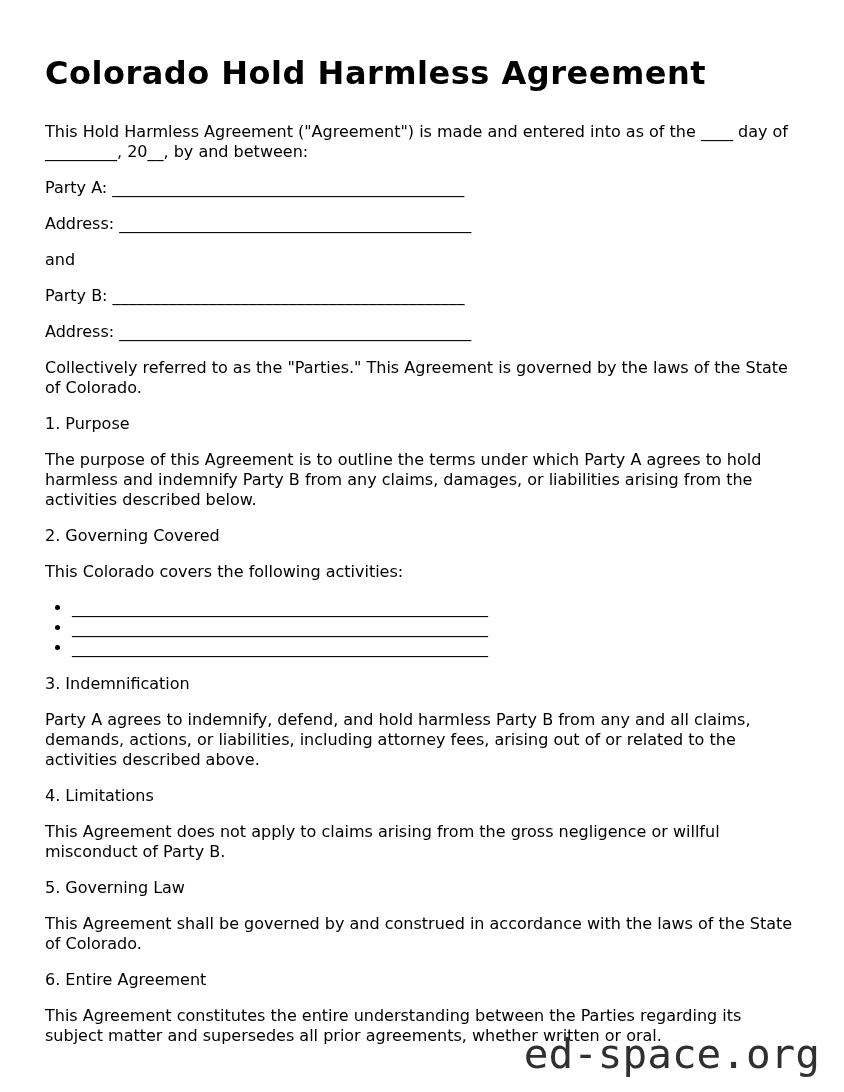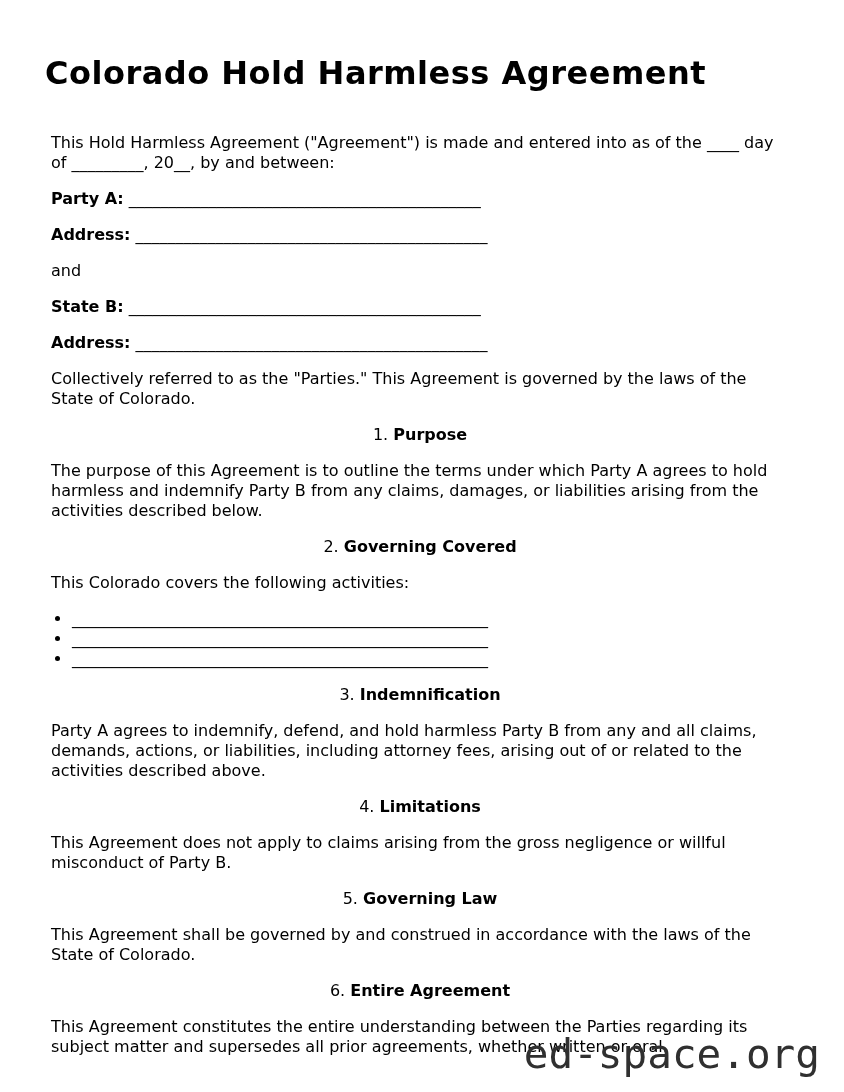--- a/index.html
+++ b/index.html
@@ -14,36 +14,35 @@
     background: #ffffff;
     overflow: hidden;
     box-sizing: border-box;
     padding: 56px 49px 0 45px;
     font-family: "DejaVu Sans", sans-serif;
     font-size: 16px;
     line-height: 20px;
     color: #000000;
   }
   h1.doc-title {
-    margin: 0 0 43px 0;
+    margin: 0 0 32px 0;
     font-size: 32px;
     line-height: 34px;
     font-weight: bold;
     letter-spacing: 0.5px;
     color: #000000;
   }
   .page p {
-    margin: 16px 6px;
+    margin: 16px 0;
   }
   .b {
-    font-weight: bold;
+    font-weight: normal;
   }
   .sec-h {
     margin: 16px 0;
-    text-align: center;
   }
   ul.blank-list {
     margin: 16px 0;
     padding: 0 0 0 27px;
     font-style: italic;
   }
   ul.blank-list li {
     line-height: 20px;
     margin: 0;
     padding: 0;
@@ -68,21 +67,21 @@
   <h1 class="doc-title">Colorado Hold Harmless Agreement</h1>
 
   <p>This Hold Harmless Agreement ("Agreement") is made and entered into as of the ____ day of _________, 20__, by and between:</p>
 
   <p class="field"><span class="b">Party A:</span> <span>____________________________________________</span></p>
 
   <p class="field"><span class="b">Address:</span> <span>____________________________________________</span></p>
 
   <p>and</p>
 
-  <p class="field"><span class="b">State B:</span> <span>____________________________________________</span></p>
+  <p class="field"><span class="b">Party B:</span> <span>____________________________________________</span></p>
 
   <p class="field"><span class="b">Address:</span> <span>____________________________________________</span></p>
 
   <p>Collectively referred to as the "Parties." This Agreement is governed by the laws of the State of Colorado.</p>
 
   <p class="sec-h"><span>1.</span> <span class="b">Purpose</span></p>
   <p>The purpose of this Agreement is to outline the terms under which Party A agrees to hold harmless and indemnify Party B from any claims, damages, or liabilities arising from the activities described below.</p>
 
   <p class="sec-h"><span>2.</span> <span class="b">Governing Covered</span></p>
   <p>This Colorado covers the following activities:</p>

